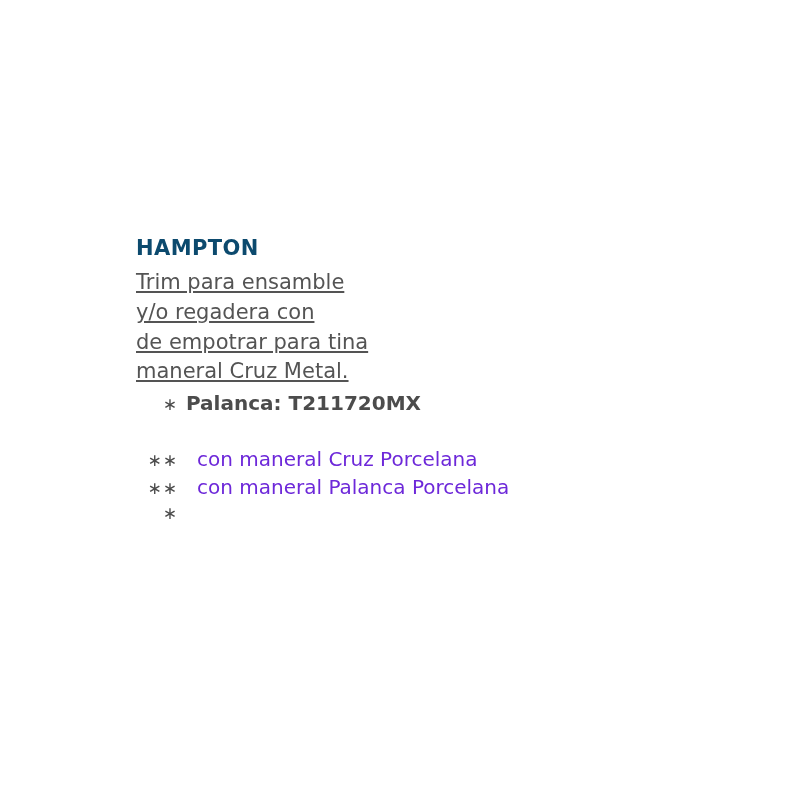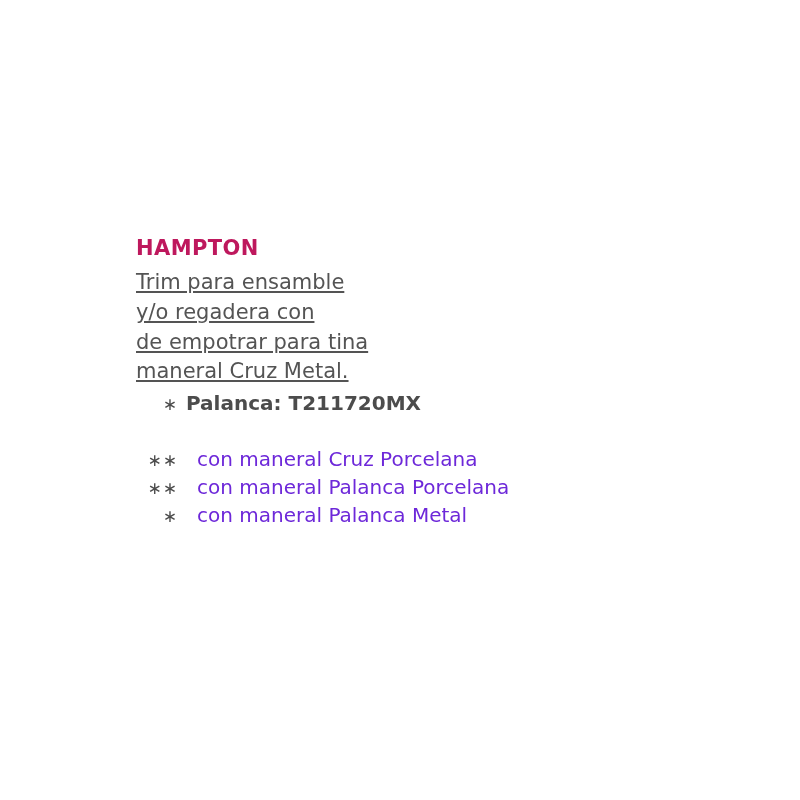--- a/index.html
+++ b/index.html
@@ -22,21 +22,21 @@
   .block {
     position: absolute;
     left: 136px;
     top: 238px;
     width: 620px;
   }
   .title {
     font-size: 21px;
     font-weight: bold;
     letter-spacing: 0.4px;
-    color: #be185d;
+    color: #0c4a6e;
     line-height: 1.0;
     margin-bottom: 9px;
   }
   .desc {
     font-size: 21px;
     line-height: 1.42;
     color: #545454;
     font-weight: 400;
     text-decoration: underline;
   }
@@ -107,19 +107,18 @@
         <span class="model-note">con maneral Cruz Porcelana</span>
       </div>
 
       <div class="model-line">
         <span class="stars">∗∗</span>
         <span class="model-note">con maneral Palanca Porcelana</span>
       </div>
 
       <div class="model-line">
         <span class="stars">∗</span>
-        <span class="model-note">con maneral Palanca Metal</span>
       </div>
 
     </div>
 
   </div>
 </div>
 
 </body></html>

